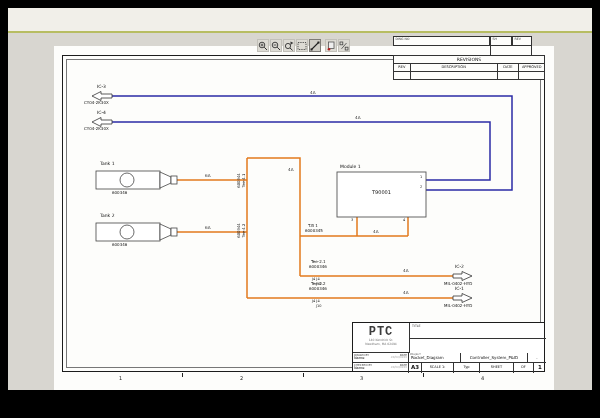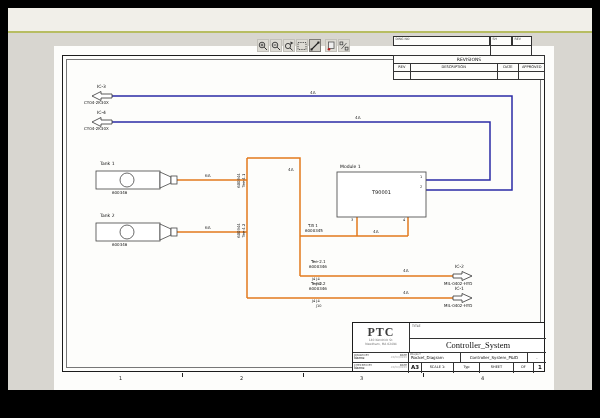--- a/index.html
+++ b/index.html
@@ -33,21 +33,21 @@
   .lbl{position:absolute;font-size:4.5px;line-height:1.15;white-space:nowrap;color:#111}
   .s4{font-size:4px}.s35{font-size:3.5px;color:#222}
   .wl{position:absolute;font-size:4.2px;color:#333;white-space:nowrap}
   .rot{position:absolute;width:30px;height:11px;transform:rotate(-90deg);font-size:3.8px;text-align:center;line-height:1.25;color:#111}
   .modpart{position:absolute;left:337px;top:189px;width:89px;text-align:center;font-size:5px}
   
   #tb{left:352px;top:322px;width:193px;height:50px;background:#fff;border:1.2px solid #1c1c1c}
   #tb .cell{position:absolute;overflow:hidden}
   .br{border-right:0.8px solid #333}.bb{border-bottom:0.8px solid #333}
   #ptcCell{left:0;top:0;width:57px;height:30px;text-align:center}
-  #ptcLogo{font-family:Liberation Serif, serif;font-weight:bold;font-size:12px;letter-spacing:1px;color:#3c3c3c;line-height:14px;margin-top:2px}
+  #ptcLogo{font-family:Liberation Mono, monospace;font-weight:bold;font-size:12px;letter-spacing:1px;color:#3c3c3c;line-height:14px;margin-top:2px}
   .addr{font-size:3px;color:#777;line-height:1.2}
   #titleLblCell{left:57px;top:0;width:136px;height:16px;font-size:3.2px;color:#333;padding:1px 0 0 2px}
   #titleCell{left:57px;top:16px;width:136px;height:14px;text-align:center;font-family:"Liberation Serif",serif;font-size:8.5px;line-height:13px}
   .tinyhdr{display:flex;justify-content:space-between;font-size:2.8px;color:#444;padding:0.5px 1px 0 1px;line-height:1}
   .nameline{display:flex;justify-content:space-between;padding:0 1px;font-size:3.5px;line-height:1.3}
   .scb{color:#999;font-style:italic;font-size:3px}
   .cellLabel{font-size:2.5px;color:#555;padding:0.5px 0 0 1px;line-height:1}
   .cellVal{font-size:4.2px;line-height:1.2;padding-left:2px;white-space:nowrap}
   .brow{font-size:3.5px;text-align:center;line-height:9px;white-space:nowrap}
   
@@ -240,21 +240,20 @@
   <div class="lbl" style="left:455px;top:286px">IC-1</div>
   <div class="lbl s4" style="left:444px;top:304px">MIL-0402-HYD</div>
 
   <div class="abs" id="tb">
     <div class="cell br bb" id="ptcCell">
       <div id="ptcLogo">PTC</div>
       <div class="addr">140 Kendrick St.</div>
       <div class="addr">Needham, MA 02494</div>
     </div>
     <div class="cell bb" id="titleLblCell"><span>TITLE</span></div>
-    <div class="cell bb" id="titleCell">Controller_System</div>
 
     <div class="cell br bb" style="left:0;top:30px;width:56px;height:10px">
       <div class="tinyhdr">
           <span>DRAWN BY</span>
           <span>DATE</span>
         </div>
       <div class="nameline">
           <span>Name</span>
           <span class="scb">xx/xx/xxxx</span>
         </div>

